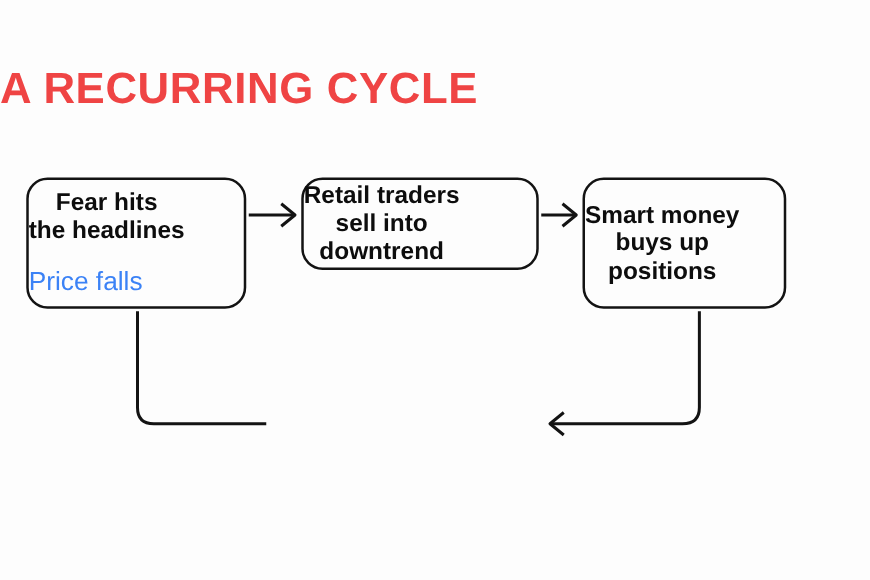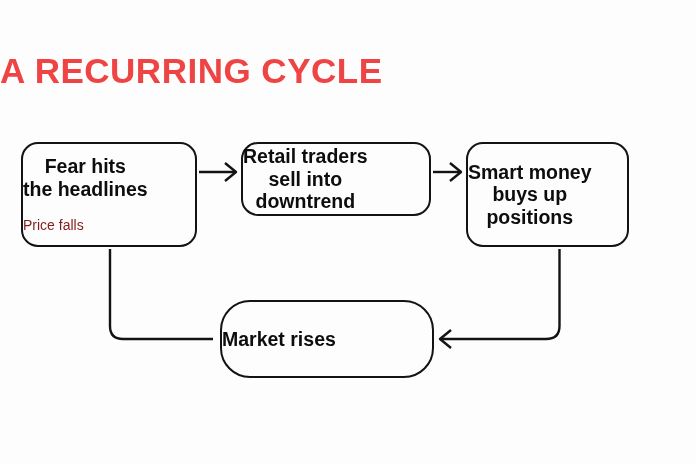--- a/index.html
+++ b/index.html
@@ -43,23 +43,23 @@
     text-align: center;
     color: #0d0d0d;
   }
   .node .headline {
     font-size: 19.5px;
     font-weight: bold;
     line-height: 1.16;
     white-space: pre-line;
   }
   .node .sub {
-    font-size: 14px;
+    font-size: 21px;
     font-weight: normal;
-    color: #7f1d1d;
+    color: #3b82f6;
     line-height: 1.2;
     margin-top: 17px;
   }
   #node-fear {
     left: 21px;  top: 142px;  width: 176px; height: 105px;
     border-radius: 17px;
   }
   #node-retail {
     left: 241px; top: 142px;  width: 190px; height: 74px;
     border-radius: 17px;
@@ -122,17 +122,14 @@
 sell into
 downtrend</div>
   </div>
 
   <div class="node" id="node-smart">
     <div class="headline">Smart money
 buys up
 positions</div>
   </div>
 
-  <div class="node" id="node-market">
-    <div class="headline">Market rises</div>
-  </div>
 
 </div>
 
 </body></html>

